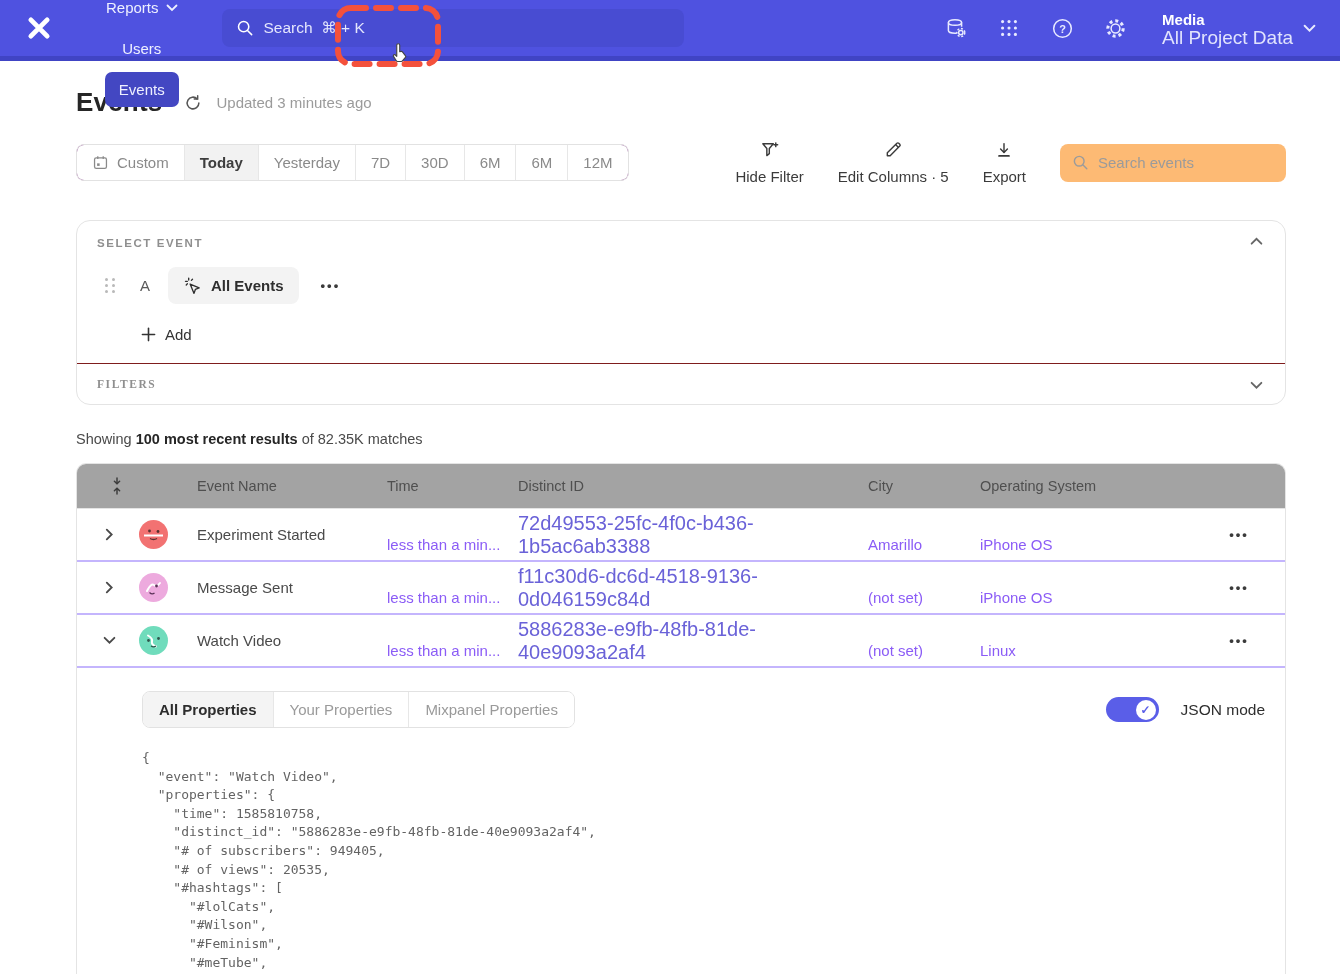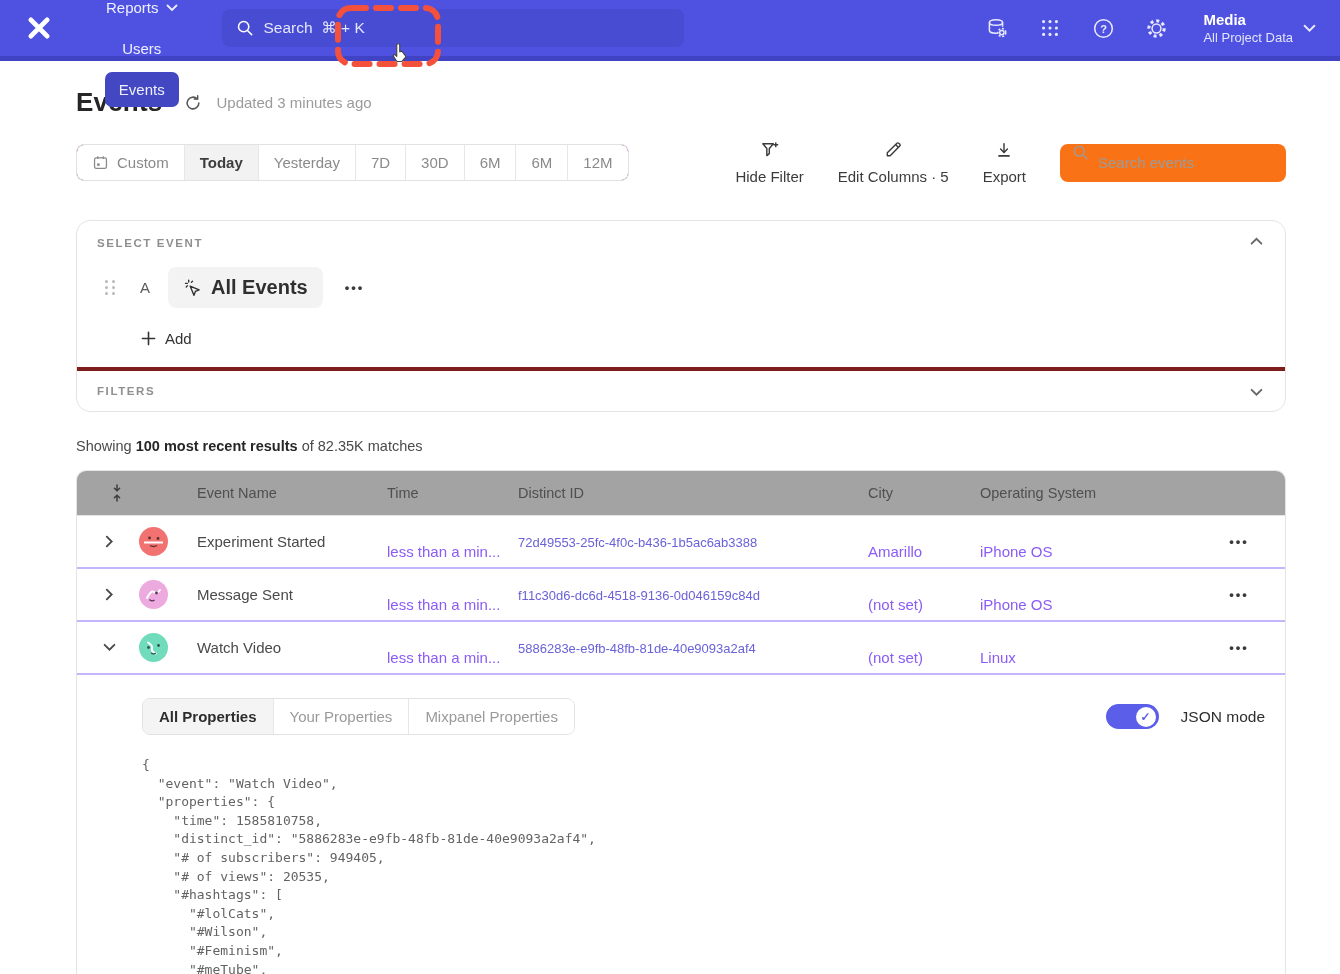--- a/index.html
+++ b/index.html
@@ -17,75 +17,75 @@
   .chev { display:inline-block; }
   .nav-search { margin-left:30px; width:462px; height:38px; background:#484cd2; border-radius:8px;
     display:flex; align-items:center; padding:0 14px; gap:10px; }
   .nav-search input { background:transparent; border:none; outline:none; color:#fff; font-size:15.5px;
     width:100%; font-family:"Liberation Sans", sans-serif; }
   .nav-search input::placeholder { color:rgba(236,238,255,.95); }
   .nav-right { margin-left:auto; display:flex; align-items:center; gap:29px; }
   .nav-icon { width:24px; height:24px; display:flex; align-items:center; justify-content:center; cursor:pointer; }
   .project { display:flex; align-items:center; gap:10px; margin-left:6px; cursor:pointer; }
   .project-name { color:#fff; font-weight:700; font-size:15px; line-height:19px; }
-  .project-scope { color:rgba(238,240,255,.92); font-size:13px; line-height:17px; }
+  .project-scope { color:rgba(238,240,255,.92); font-size:19px; line-height:17px; }
 
   
   .annotation { position:absolute; left:330px; top:0; width:116px; height:80px; pointer-events:none; z-index:50; }
   .annotation .cursor { position:absolute; left:58px; top:42px; }
 
   
   .main { width:1210px; margin:0 auto 0 76px; }
   .page-head { display:flex; align-items:center; margin-top:26px; gap:14px; }
   .page-title { font-size:26px; font-weight:700; color:#262626; letter-spacing:.2px; }
   .updated { color:#9b9b9b; font-size:15px; }
   .refresh-btn { display:flex; align-items:center; cursor:pointer; margin-left:8px; }
 
   .controls-row { display:flex; align-items:center; justify-content:space-between; margin-top:22px; }
   .segmented { display:flex; align-items:stretch; border:1px solid #e2e2e2; border-radius:8px; overflow:hidden; height:37px; background:#701a75; }
   .segment { display:flex; align-items:center; gap:8px; padding:0 15px; font-size:15px; color:#8a8a8a;
     border-right:1px solid #e7e7e7; cursor:pointer; background:#fff; white-space:nowrap; }
   .segment:last-child { border-right:none; }
   .segment.selected { background:#f2f2f2; color:#3d3d3d; font-weight:700; }
   .right-tools { display:flex; align-items:center; gap:34px; }
   .tool-btn { display:flex; align-items:center; gap:9px; font-size:15px; color:#3b3b3b; cursor:pointer; white-space:nowrap;flex-direction:column; }
-  .search-events { width:226px; height:38px; background:#f97316; border-radius:8px; display:flex; 
+  .search-events { width:226px; height:38px; background:#fdba74; border-radius:8px; display:flex; align-items:center;
     gap:9px; padding:0 12px; }
   .search-events input { border:none; outline:none; background:transparent; font-size:15px; width:100%;
     font-family:"Liberation Sans", sans-serif; color:#444; }
   .search-events input::placeholder { color:#9b9b9b; }
 
   
   .panel { border:1px solid #e4e4e4; border-radius:14px; margin-top:35px; background:#fff; }
   .section-select { padding:16px 20px 20px 20px; position:relative; }
   .section-label { color:#8f8f8f; font-size:11.5px; font-weight:700; letter-spacing:1.6px; }
   .collapse-caret { position:absolute; right:18px; top:12px; cursor:pointer; padding:4px; }
   .event-row { display:flex; align-items:center; margin-top:18px; gap:16px; }
   .drag-handle { display:grid; grid-template-columns:repeat(2,4px); gap:3px; cursor:grab; margin-left:8px; }
   .drag-handle i { width:3px; height:3px; border-radius:50%; background:#b9b9b9; display:block; }
   .row-letter { color:#5a5a5a; font-size:15px; width:14px; text-align:center; margin-left:6px; }
   .event-chip { display:flex; align-items:center; gap:9px; background:#f3f3f3; border-radius:8px; padding:9px 15px;
-    font-size:20px; font-weight:700; color:#2f2f2f; cursor:pointer; }
+    font-size:15px; font-weight:700; color:#2f2f2f; cursor:pointer; }
   .more-dots { color:#3b3b3b; font-size:13px; letter-spacing:2px; font-weight:700; cursor:pointer; padding:4px 6px; }
   .add-btn { display:flex; align-items:center; gap:9px; margin:22px 0 0 44px; font-size:15px; font-weight:500;
     color:#333; cursor:pointer; }
-  .section-filters { border-top:4px solid #7f1d1d; padding:14px 20px; position:relative; }
+  .section-filters { border-top:1px solid #7f1d1d; padding:14px 20px; position:relative;font-family:Liberation Serif, serif; }
 
   .summary { margin-top:26px; font-size:14.5px; color:#4a4a4a; }
   .summary b { color:#262626; }
 
   
   .table { border:1px solid #e4e4e4; border-bottom:none; border-radius:10px 10px 0 0; margin-top:16px; overflow:hidden; position:relative; }
   .tgrid { display:grid; grid-template-columns:44px 58px 190px 131px 350px 112px 1fr 56px; align-items:center; padding:0 18px; }
   .thead { height:45px; background:#a3a3a3; border-bottom:1px solid #e4e4e4; color:#4f4f4f; font-size:14.5px; }
   .th { cursor:pointer; }
   .trow { height:53px; border-bottom:2px solid #c4b5fd; font-size:15px; color:#4a4a4a; }
   .expander { display:flex; align-items:center; justify-content:center; width:28px; height:28px; cursor:pointer; }
   .avatar { width:29px; height:29px; border-radius:50%; display:flex; align-items:center; justify-content:center; }
-  .id-link { color:#6a62d8; text-decoration:none; cursor:pointer; font-size:13px; }
+  .id-link { color:#6a62d8; text-decoration:none; cursor:pointer; font-size:20px; }
   .cell-muted { color:#8b5cf6;margin-top:20px; }
   .row-more { text-align:center; }
 
   
   .detail { padding:23px 20px 0 65px; }
   .detail-top { display:flex; align-items:center; justify-content:space-between; }
   .tabs { display:flex; border:1px solid #e2e2e2; border-radius:8px; overflow:hidden; height:37px; }
   .tab { display:flex; align-items:center; padding:0 16px; font-size:15px; color:#9a9a9a; border-right:1px solid #e7e7e7; cursor:pointer; background:#fff; }
   .tab:last-child { border-right:none; }
   .tab.selected { background:#f4f4f4; color:#2d2d2d; font-weight:700; }

